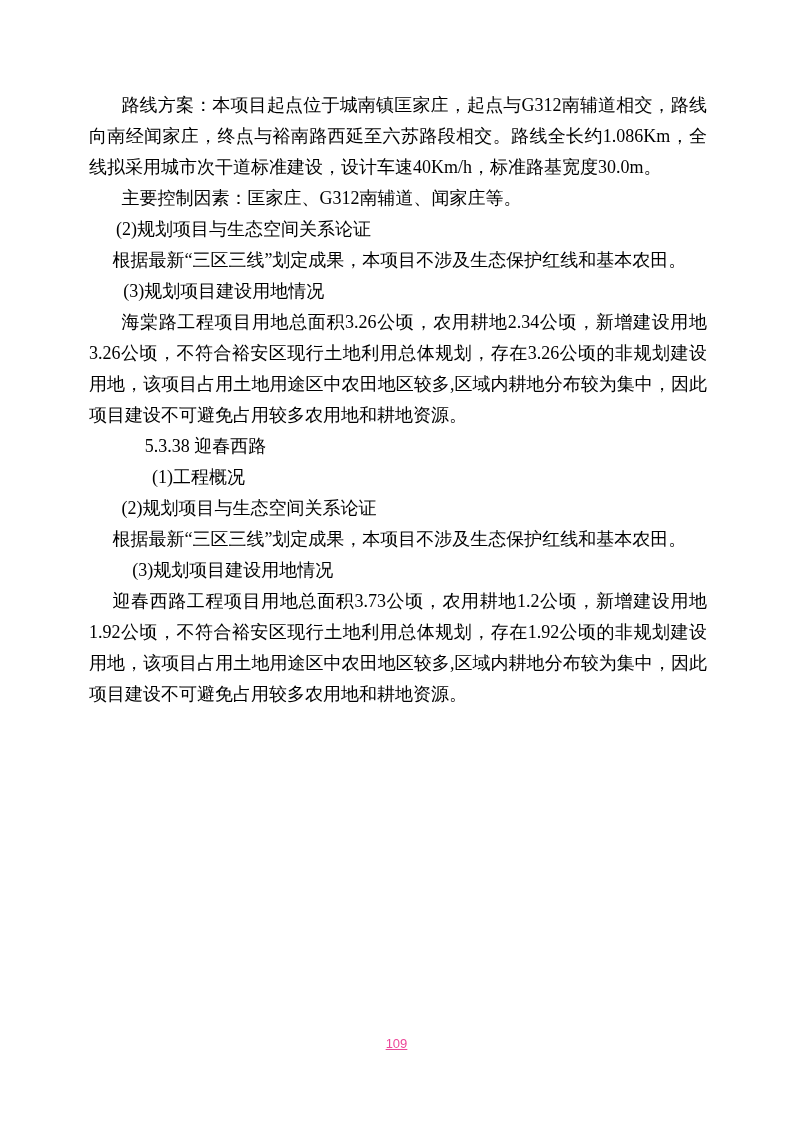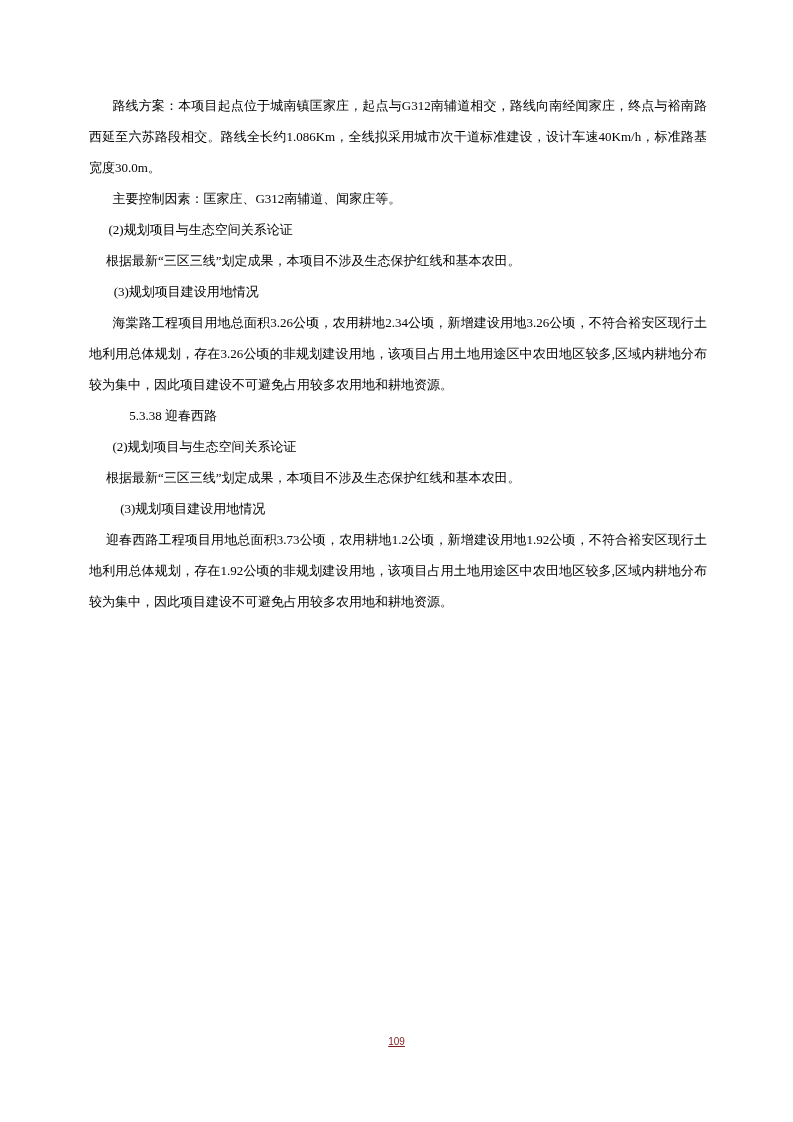--- a/index.html
+++ b/index.html
@@ -22,21 +22,21 @@
     top: 90px;
     width: 618px;
     font-size: 16.5px;
     line-height: 31px;
     text-align: justify;
     text-justify: inter-ideograph;
   }
   .content p, .content h3 {
     margin: 0;
     padding: 0;
-    font-size: 13px;
+    font-size: 18px;
     line-height: 31px;
     font-weight: normal;
   }
   .ind-13 { text-indent: 1.3em; }
   .ind-15 { text-indent: 1.5em; }
   .ind-18 { text-indent: 1.8em; }
   .ind-19 { text-indent: 1.9em; }
   .ind-24 { text-indent: 2.4em; }
   .ind-35 { text-indent: 3.5em; }
   .heading {
@@ -46,22 +46,22 @@
   .spaced {
     letter-spacing: 2px;
   }
   .page-number {
     position: absolute;
     top: 1036px;
     left: 0;
     width: 100%;
     text-align: center;
     font-family: "Liberation Sans", "DejaVu Sans", sans-serif;
-    font-size: 10px;
-    color: #7f1d1d;
+    font-size: 13px;
+    color: #ec4899;
     text-decoration: underline;
   }
 </style>
 </head>
 <body>
 
 <div class="page">
   <div class="content">
 
     <p class="ind-18">路线方案：本项目起点位于城南镇匡家庄，起点与G312南辅道相交，路线向南经闻家庄，终点与裕南路西延至六苏路段相交。路线全长约1.086Km，全线拟采用城市次干道标准建设，设计车速40Km/h，标准路基宽度30.0m。</p>
@@ -72,20 +72,21 @@
 
     <p class="ind-13">根据最新“三区三线”划定成果，本项目不涉及生态保护红线和基本农田。</p>
 
     <p class="ind-19">(3)规划项目建设用地情况</p>
 
     <p class="ind-18">海棠路工程项目用地总面积3.26公顷，农用耕地2.34公顷，新增建设用地3.26公顷，不符合裕安区现行土地利用总体规划，存在3.26公顷的非规划建设用地，该项目占用土地用途区中农田地区较多,区域内耕地分布较为集中，因此项目建设不可避免占用较多农用地和耕地资源。</p>
 
 
     <h3 class="heading">5.3.38 迎春西路</h3>
 
+    <p class="ind-35">(1)工程概况</p>
 
 
 
     <p class="ind-18">(2)规划项目与生态空间关系论证</p>
 
     <p class="ind-13">根据最新“三区三线”划定成果，本项目不涉及生态保护红线和基本农田。</p>
 
     <p class="ind-24">(3)规划项目建设用地情况</p>
 
     <p class="ind-13">迎春西路工程项目用地总面积3.73公顷，农用耕地1.2公顷，新增建设用地1.92公顷，不符合裕安区现行土地利用总体规划，存在1.92公顷的非规划建设用地，该项目占用土地用途区中农田地区较多,区域内耕地分布较为集中，因此项目建设不可避免占用较多农用地和耕地资源。</p>

